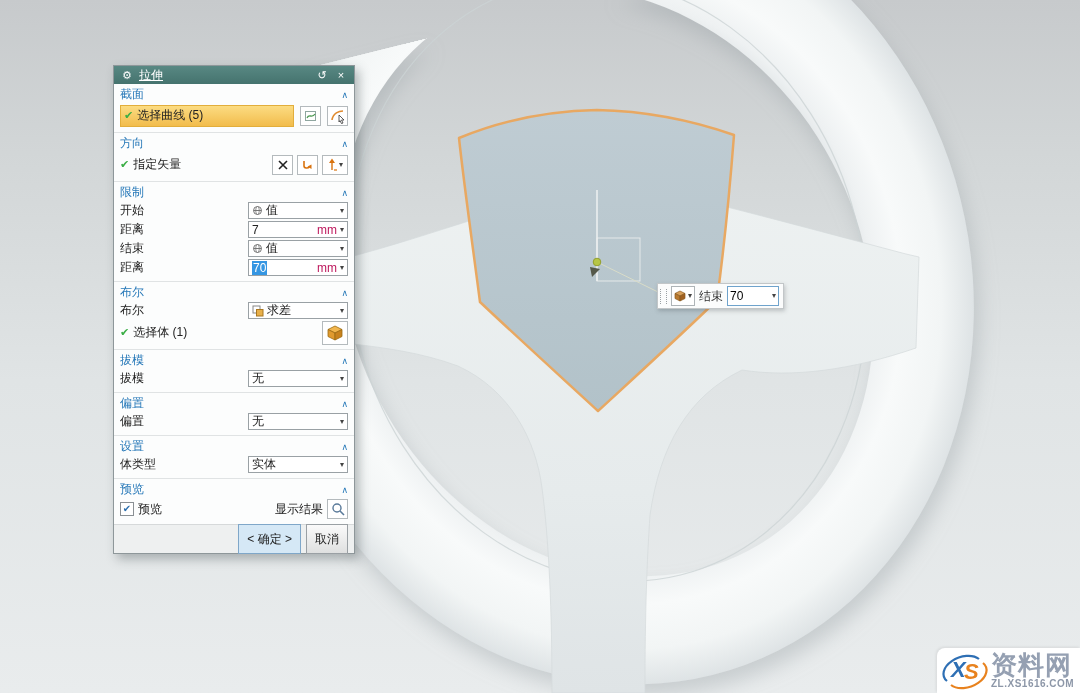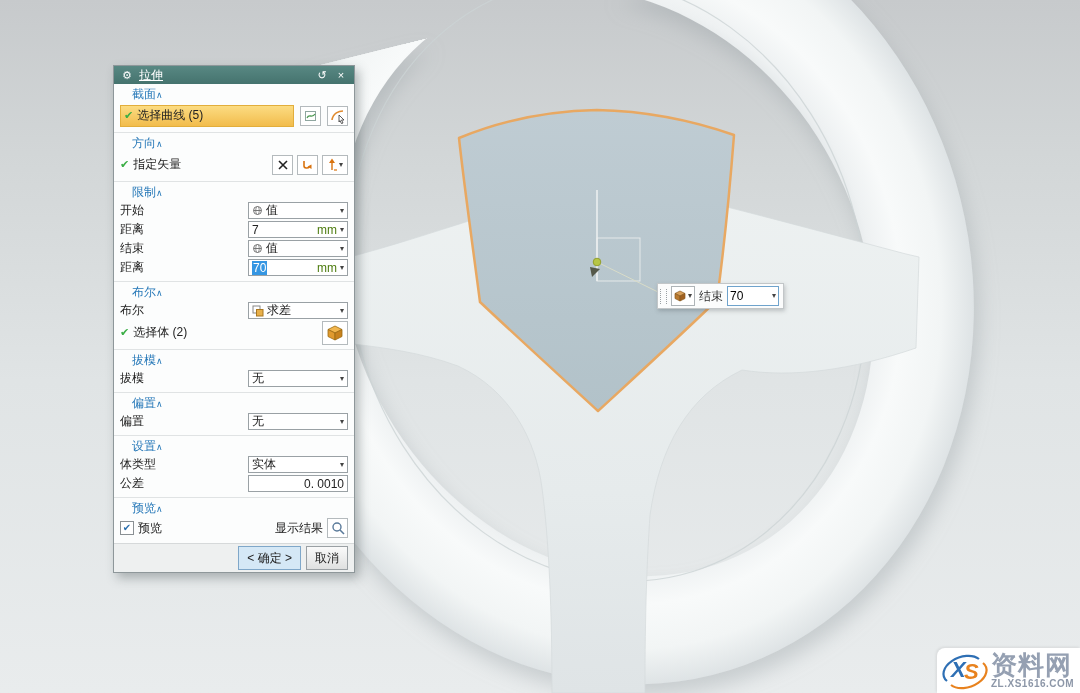--- a/index.html
+++ b/index.html
@@ -20,43 +20,43 @@
   .fb-input .caret{margin-left:auto;}
 
   
   .dialog{position:absolute;left:113px;top:65px;width:240px;background:#fcfdfd;
     border:1px solid #8e979a;box-shadow:4px 5px 10px rgba(55,65,70,.35);font-size:12px;color:#222;}
   .titlebar{height:18px;background:linear-gradient(180deg,#588883,#45736e);color:#fff;
     display:flex;align-items:center;padding:0 6px;gap:5px;font-size:12px;}
   .titlebar .title{flex:1;text-decoration:underline;}
   .tb-btn{cursor:default;font-size:11px;width:14px;text-align:center;}
   .section{border-bottom:1px solid #e0e3e4;padding:2px 6px 4px 6px;}
-  .sec-h{display:flex;align-items:center;height:17px;color:#2678b8;margin-left:12px;}
+  .sec-h{display:flex;justify-content:space-between;align-items:center;height:17px;color:#2678b8;}
   .chev{font-size:9px;color:#2678b8;}
   .row{display:flex;align-items:center;height:19px;gap:4px;}
   .row.tall{height:25px;}
   .lbl{flex:1;white-space:nowrap;}
   .check{color:#3aae45;font-size:11px;}
   .hl-field{flex:1;height:20px;display:flex;align-items:center;gap:4px;padding:0 3px;
     background:linear-gradient(180deg,#fcdc82,#f2bc4c);border:1px solid #e2ae3c;}
   .sq-btn{width:21px;height:20px;border:1px solid #b4babd;background:#fff;display:flex;
     align-items:center;justify-content:center;padding:0;margin-left:2px;}
   .combo{width:100px;height:17px;border:1px solid #9aa1a5;background:#fff;display:flex;
     align-items:center;gap:3px;padding:0 3px;box-sizing:border-box;}
   .combo .caret{margin-left:auto;}
   .val{flex:1;}
-  .unit{color:#4d7c0f;}
+  .unit{color:#be185d;}
   .sel{background:#3596e2;color:#fff;padding:0 1px;}
   .cb{width:12px;height:12px;border:1px solid #8a9094;background:#fff;display:inline-flex;
     align-items:center;justify-content:center;font-size:10px;color:#2b6fae;line-height:1;}
   .num-field{width:100px;height:17px;border:1px solid #9aa1a5;background:#fff;display:flex;
     align-items:center;justify-content:flex-end;padding:0 3px;box-sizing:border-box;}
   .footer{background:#eef0f0;border-top:1px solid #d6d9da;height:28px;display:flex;
     align-items:center;justify-content:flex-end;gap:5px;padding:0 6px;}
-  .btn{height:24px;font-size:12px;border:1px solid #9aa0a4;background:linear-gradient(180deg,#fafafa,#dfe0e0);
+  .btn{height:30px;font-size:12px;border:1px solid #9aa0a4;background:linear-gradient(180deg,#fafafa,#dfe0e0);
     padding:0 8px;color:#222;display:flex;align-items:center;}
   .btn.ok{background:#d5e8f6;border-color:#7fa7c9;}
   .rightgrp{margin-left:auto;display:flex;align-items:center;gap:2px;}
 
   
   .watermark{position:absolute;right:0;bottom:0;width:137px;height:45px;background:#fff;
     border-top-left-radius:8px;display:flex;align-items:center;padding:0 2px 0 4px;box-shadow:-1px -1px 3px rgba(0,0,0,.08);}
   .wm-logo{position:relative;width:48px;height:40px;flex:0 0 auto;}
   .wm-logo span{position:absolute;font-weight:bold;font-style:italic;font-size:22px;}
   .wm-x{left:10px;top:6px;color:#2e6fb4;}
@@ -273,21 +273,21 @@
           <svg width="12" height="12" viewBox="0 0 12 12">
             <rect x="1" y="1" width="7" height="7" fill="#fff" stroke="#888" stroke-width="1"></rect>
             <rect x="4.5" y="4.5" width="6.5" height="6.5" fill="#e8b04a" stroke="#a87620" stroke-width="1"></rect>
           </svg>
           <span class="val">求差</span>
           <span class="caret">▾</span>
         </div>
       </div>
       <div class="row tall">
         <span class="check">✔</span>
-        <span class="lbl">选择体 (2)</span>
+        <span class="lbl">选择体 (1)</span>
         <button class="sq-btn" style="width:26px;height:24px">
           <svg width="18" height="18" viewBox="0 0 18 18">
             <polygon points="9,2 16,5.5 9,9 2,5.5" fill="#f2b64d" stroke="#9a6a12" stroke-width=".8"></polygon>
             <polygon points="2,5.5 9,9 9,16 2,12.5" fill="#e09a2e" stroke="#9a6a12" stroke-width=".8"></polygon>
             <polygon points="16,5.5 9,9 9,16 16,12.5" fill="#c8821d" stroke="#9a6a12" stroke-width=".8"></polygon>
           </svg>
         </button>
       </div>
     </div>
 
@@ -322,26 +322,20 @@
     <div class="section">
       <div class="sec-h">
         <span>设置</span>
         <span class="chev">∧</span>
       </div>
       <div class="row">
         <span class="lbl">体类型</span>
         <div class="combo">
           <span class="val">实体</span>
           <span class="caret">▾</span>
-        </div>
-      </div>
-      <div class="row">
-        <span class="lbl">公差</span>
-        <div class="num-field">
-          <span>0. 0010</span>
         </div>
       </div>
     </div>
 
     <div class="section" style="border-bottom:none">
       <div class="sec-h">
         <span>预览</span>
         <span class="chev">∧</span>
       </div>
       <div class="row" style="height:22px">

